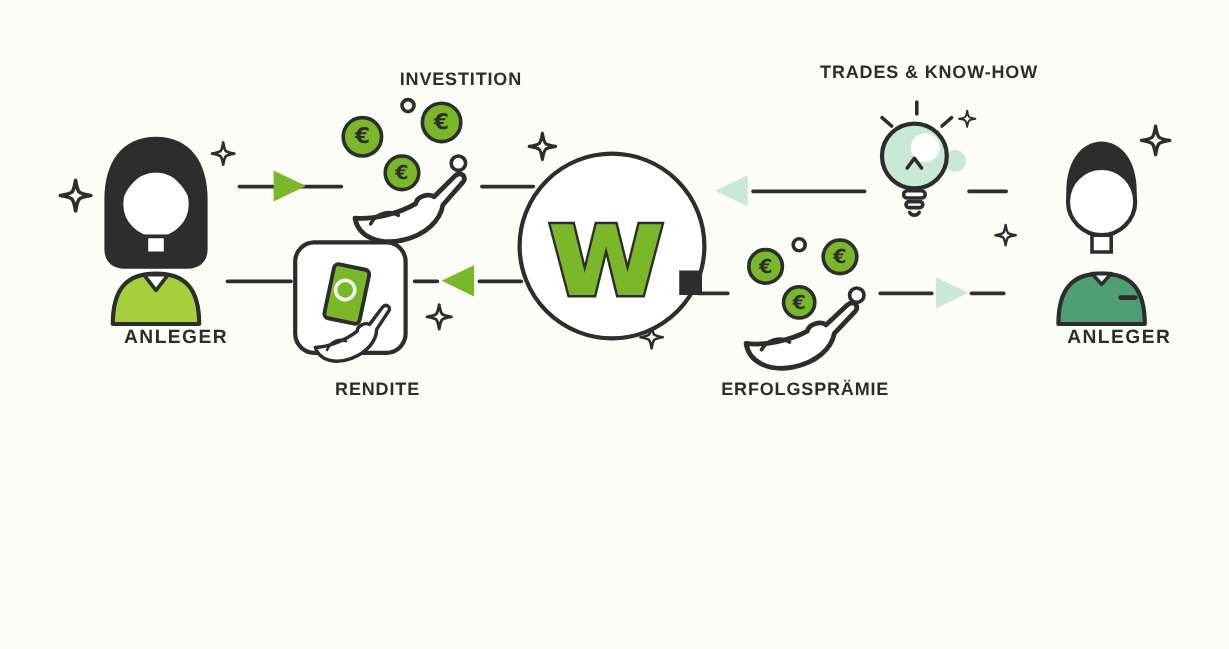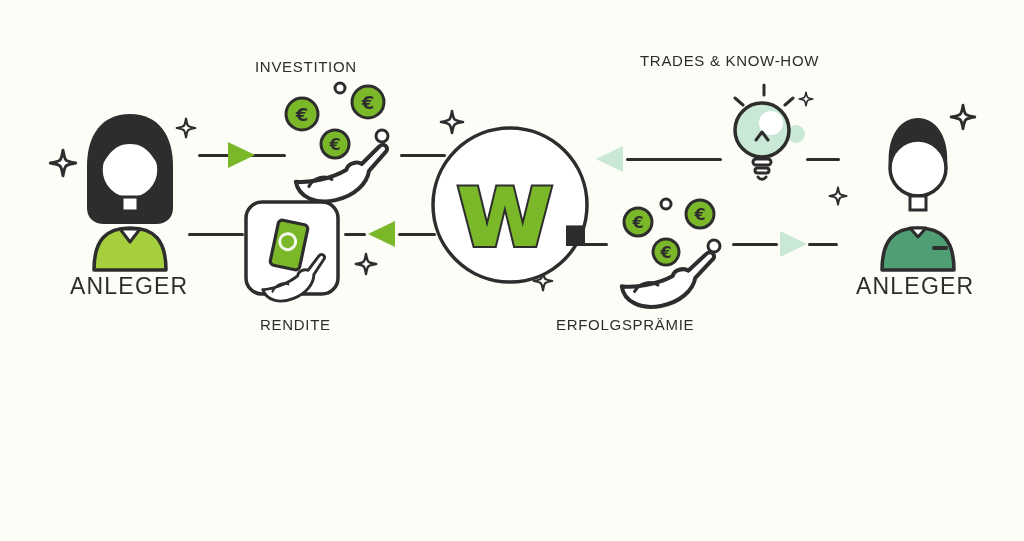--- a/index.html
+++ b/index.html
@@ -15,28 +15,28 @@
   body{
     position:relative;
     background:var(--bg);
     font-family:"Liberation Sans",sans-serif;
     overflow:hidden;
   }
   .abs{position:absolute}
   .line{position:absolute;height:3px;background:var(--outline);border-radius:2px}
   .label{
     position:absolute;
-    font-weight:normal;
+    font-weight:bold;
     color:var(--outline);
     letter-spacing:.7px;
-    text-align:left;
+    text-align:right;
     font-size:15px;
     white-space:nowrap;
   }
-  .actor-label{font-size:23px;letter-spacing:1.2px}
+  .actor-label{font-size:16px;letter-spacing:1.2px}
   .tri{position:absolute;width:0;height:0}
   .tri-right-green{border-top:13px solid transparent;border-bottom:13px solid transparent;border-left:27px solid var(--green)}
   .tri-left-green{border-top:13px solid transparent;border-bottom:13px solid transparent;border-right:27px solid var(--green)}
   .tri-right-mint{border-top:13px solid transparent;border-bottom:13px solid transparent;border-left:27px solid var(--mint)}
   .tri-left-mint{border-top:13px solid transparent;border-bottom:13px solid transparent;border-right:27px solid var(--mint)}
   svg{display:block;overflow:visible}
   .stroke{stroke:var(--outline);fill:none;stroke-linecap:round;stroke-linejoin:round}
   .coin-face{fill:var(--green);stroke:var(--outline);stroke-width:3}
   .bubble{fill:#fff;stroke:var(--outline);stroke-width:3}
   .coin-text{font-family:"DejaVu Sans","Liberation Sans",sans-serif;font-weight:bold;font-size:18px;fill:var(--outline);text-anchor:middle;dominant-baseline:central}
@@ -150,21 +150,21 @@
 </svg>
 
 <svg class="abs" style="left:242px;top:198px" width="100" height="100" viewBox="0 0 100 100">
   <rect x="4" y="4" width="92" height="92" rx="16" fill="#fff" stroke="var(--outline)" stroke-width="3.5"></rect>
   <g transform="rotate(12 47 47)">
     <rect x="32" y="24" width="30" height="46" rx="4" fill="var(--green)" stroke="var(--outline)" stroke-width="3.2"></rect>
     <circle cx="45" cy="44" r="8" fill="none" stroke="#ffffff" stroke-width="3" opacity="0.9"></circle>
   </g>
   <use href="#hand" transform="translate(16,60) scale(0.72) rotate(-18 50 35)"></use>
 </svg>
-<div class="label" style="left:260px;top:316px;width:110px">RENDITE</div>
+<div class="label" style="left:240px;top:316px;width:110px">RENDITE</div>
 
 <svg class="abs" style="left:425px;top:120px" width="170" height="170" viewBox="0 0 170 170">
   <circle cx="85" cy="85" r="77" fill="#fff" stroke="var(--outline)" stroke-width="3.5"></circle>
   <text class="logo-w" x="80" y="126">w</text>
   <text class="logo-dot" x="130" y="126">.</text>
 </svg>
 
 <div class="label" style="left:640px;top:52px;width:225px">TRADES &amp; KNOW-HOW</div>
 <svg class="abs" style="left:722px;top:82px" width="85" height="110" viewBox="0 0 85 110">
   <circle cx="74" cy="52" r="9" fill="var(--mint)"></circle>

